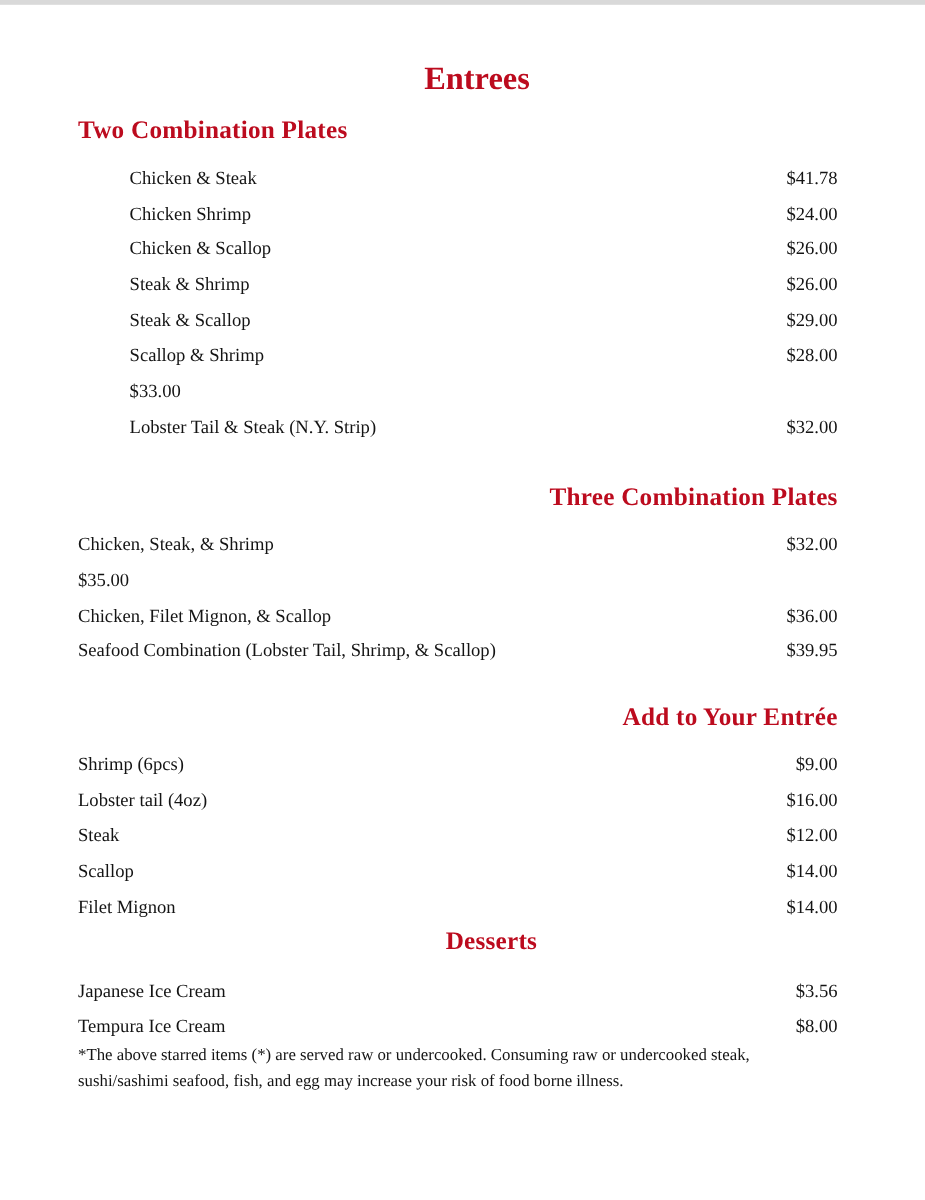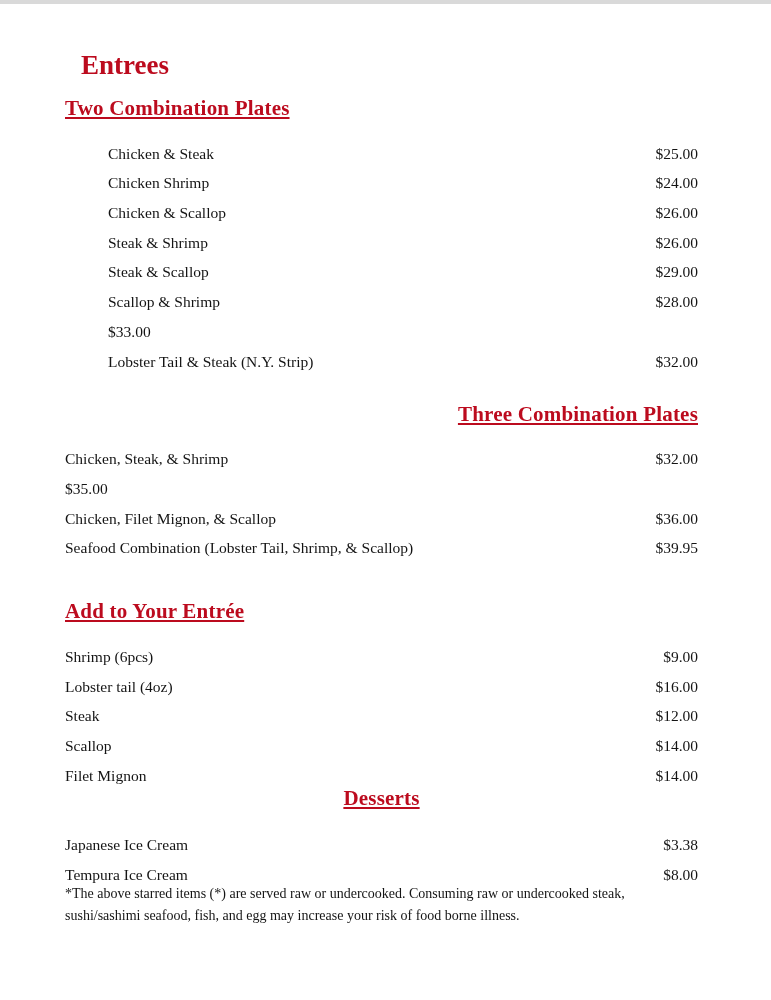--- a/index.html
+++ b/index.html
@@ -19,49 +19,49 @@
   }
   .content {
     padding: 0 73px 0 65px;
   }
   h1.page-title {
     margin: 46px 0 0 0;
     font-size: 27px;
     line-height: 30px;
     font-weight: bold;
     color: var(--accent, #bc0b1e);
+    text-align: center;
     position: relative;
     left: 16px;
   }
   section { margin: 0; }
   section h2.section-heading {
     margin: 0;
     font-size: 21px;
     line-height: 24px;
     font-weight: bold;
     color: var(--accent, #bc0b1e);
     letter-spacing: 0.2px;
-    text-decoration: underline;
   }
   #sections section:nth-child(1) h2 { margin-top: 16px; }
   #sections section:nth-child(2) h2 { margin-top: 30px; text-align: right; }
-  #sections section:nth-child(3) h2 { margin-top: 41px; }
+  #sections section:nth-child(3) h2 { margin-top: 27px; text-align: right; }
   #sections section:nth-child(4) h2 {
     margin-top: 0;
     text-align: center;
     position: relative;
-    left: 0;
+    left: 28px;
   }
   .rows { margin-top: 14px; }
   #sections section:nth-child(1) .rows { padding-left: 43px; }
   #sections section:nth-child(4) .rows { margin-top: 16px; }
   .row {
     display: flex;
     justify-content: space-between;
-    align-items: flex-end;
+    align-items: center;
     height: 29.7px;
     font-size: 15.5px;
     line-height: 20px;
   }
   .item-name { white-space: nowrap; }
   .item-price { white-space: nowrap; }
   .disclaimer {
     margin-top: -2px;
     font-size: 14px;
     line-height: 22px;
@@ -73,21 +73,21 @@
 <div class="page">
   <div class="topbar"></div>
   <div class="content">
     <h1 class="page-title">Entrees</h1>
     <div id="sections">
         <section>
           <h2 class="section-heading">Two Combination Plates</h2>
           <div class="rows">
             <div class="row">
               <span class="item-name">Chicken &amp; Steak</span>
-              <span class="item-price">$25.00</span>
+              <span class="item-price">$41.78</span>
             </div>
             <div class="row">
               <span class="item-name">Chicken Shrimp</span>
               <span class="item-price">$24.00</span>
             </div>
             <div class="row">
               <span class="item-name">Chicken &amp; Scallop</span>
               <span class="item-price">$26.00</span>
             </div>
             <div class="row">
@@ -154,21 +154,21 @@
               <span class="item-name">Filet Mignon</span>
               <span class="item-price">$14.00</span>
             </div>
           </div>
         </section>
         <section>
           <h2 class="section-heading">Desserts</h2>
           <div class="rows">
             <div class="row">
               <span class="item-name">Japanese Ice Cream</span>
-              <span class="item-price">$3.38</span>
+              <span class="item-price">$3.56</span>
             </div>
             <div class="row">
               <span class="item-name">Tempura Ice Cream</span>
               <span class="item-price">$8.00</span>
             </div>
           </div>
         </section>
       </div>
     <div class="disclaimer">
       <div>*The above starred items (*) are served raw or undercooked. Consuming raw or undercooked steak,</div>

